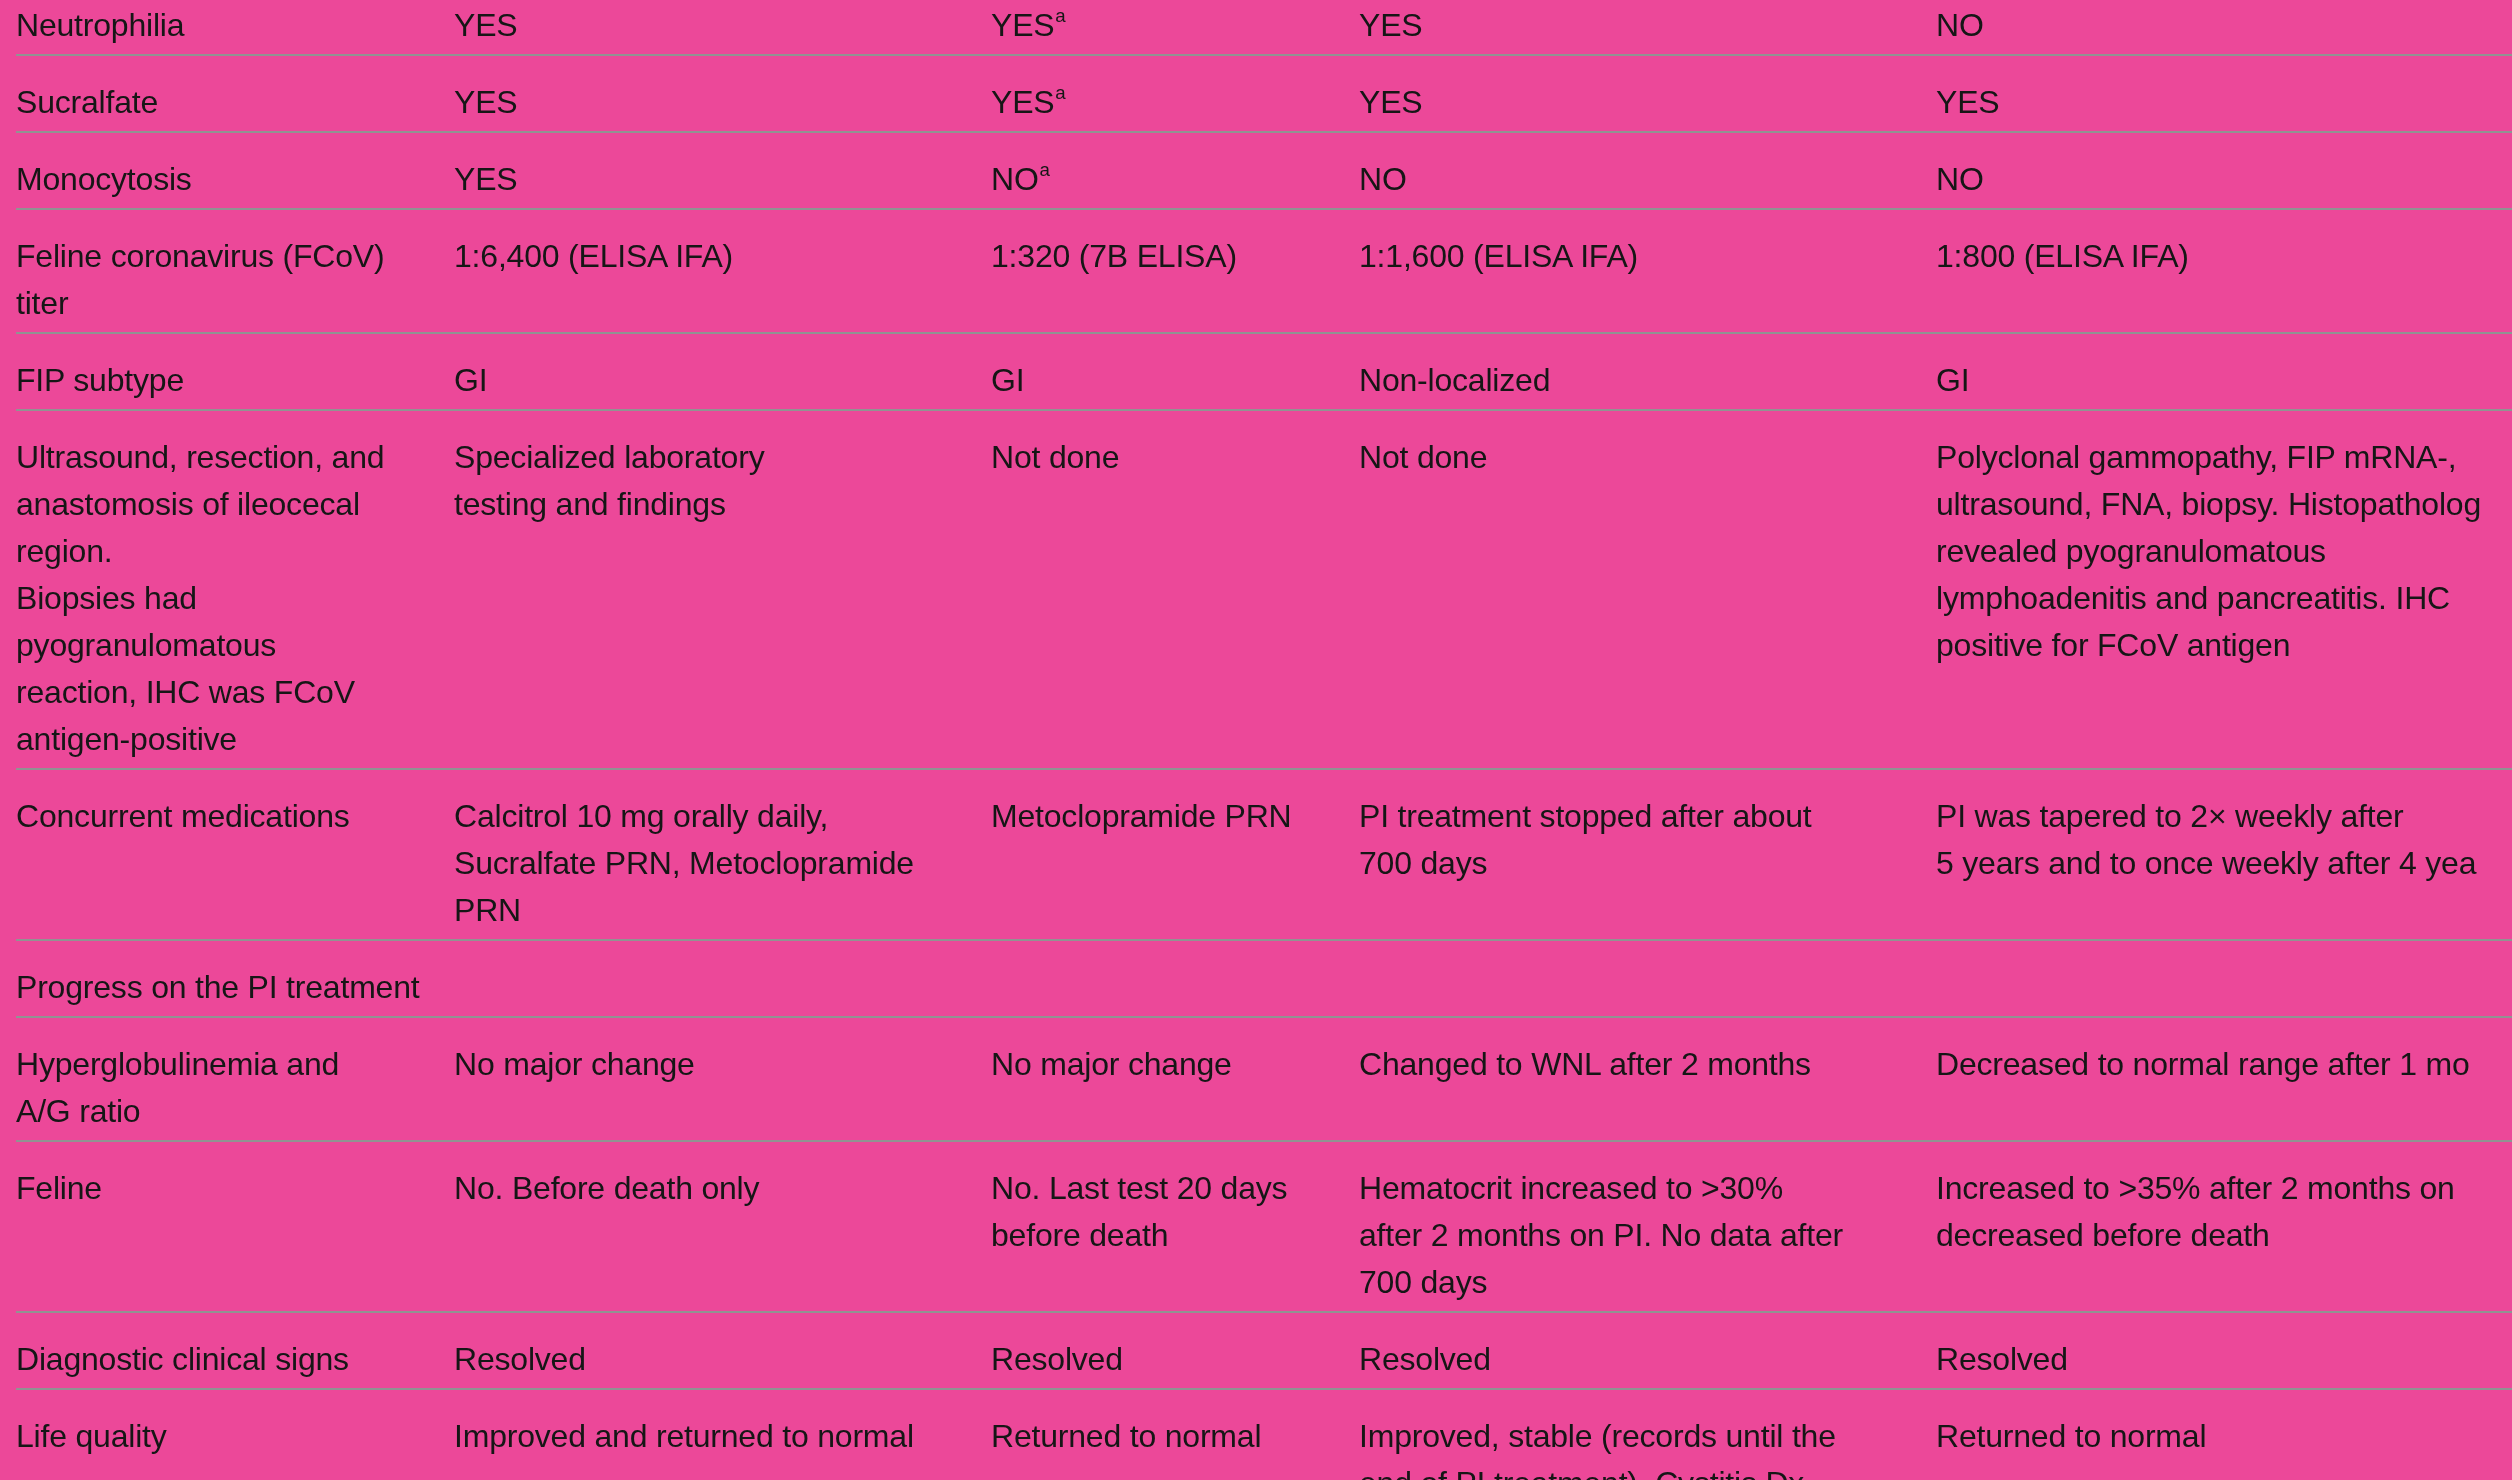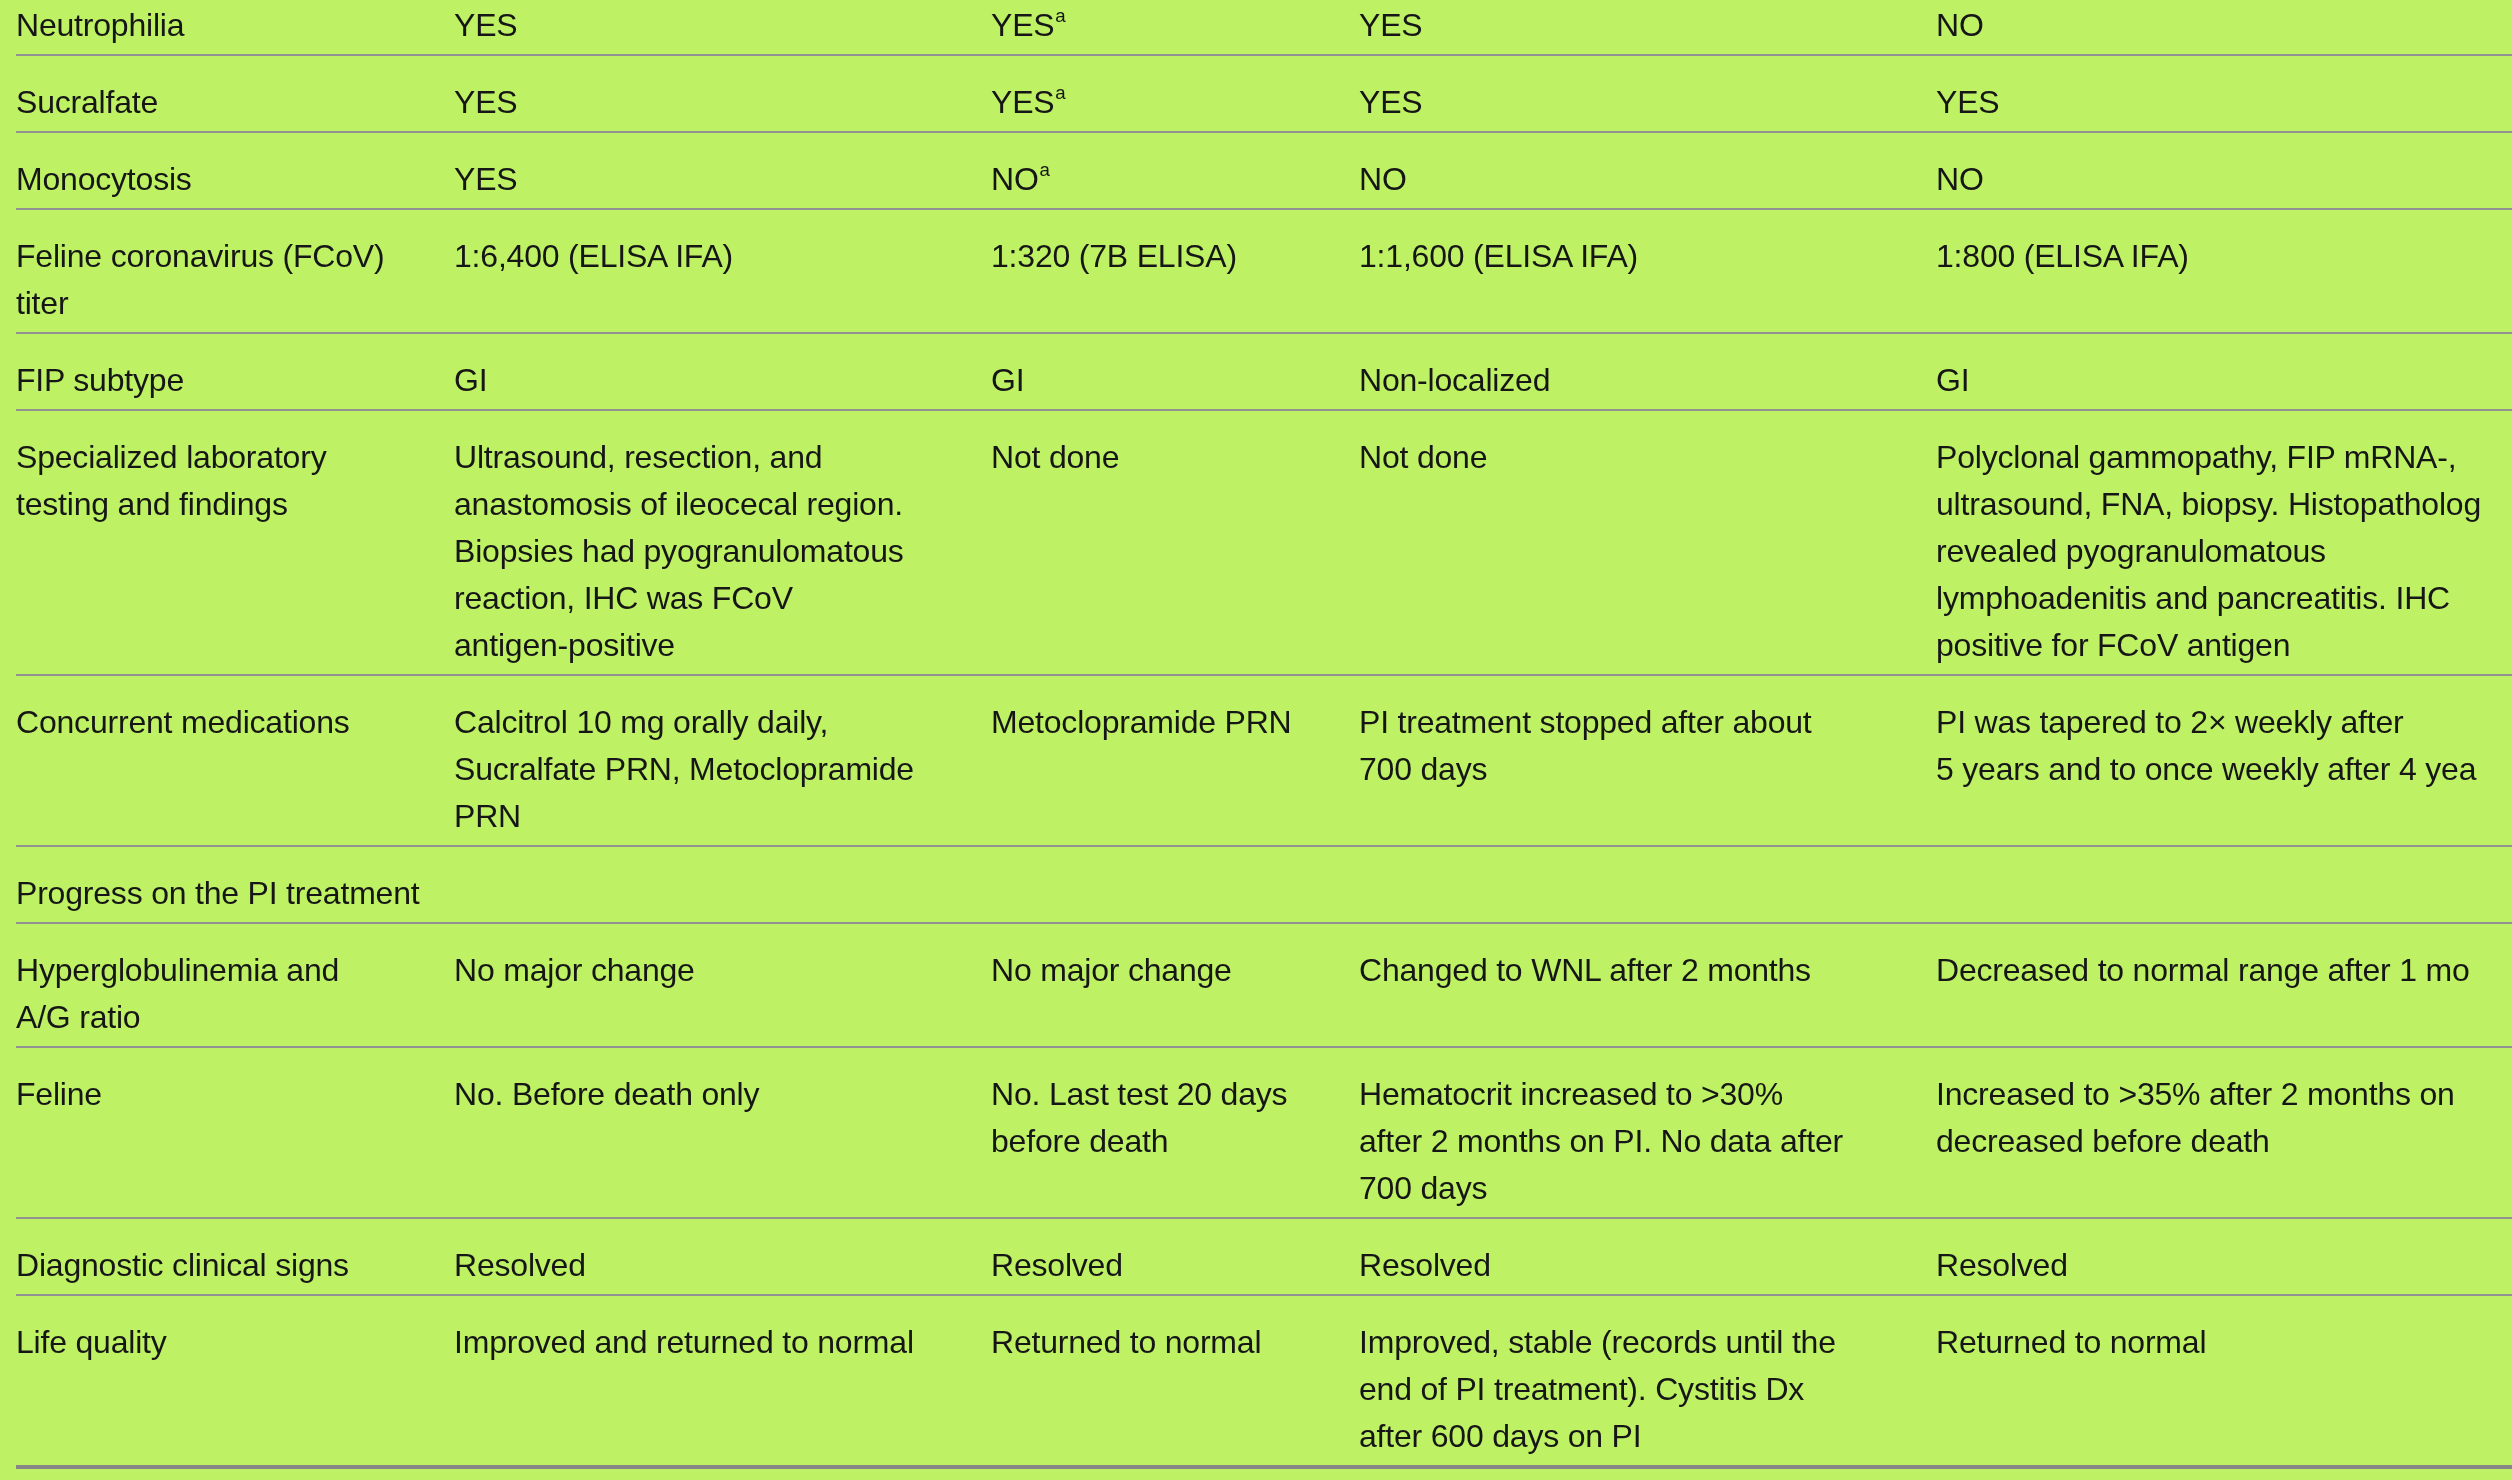--- a/index.html
+++ b/index.html
@@ -1,20 +1,20 @@
 <!DOCTYPE html>
 <html style="font-size:15px"><head>
 <meta charset="utf-8">
 <style>
   html,body{margin:0;padding:0;background:#ffffff;}
   #screen{
     position:relative;
     width:2512px;
     height:1480px;
-    background:#bef264;
+    background:#ec4899;
     overflow:hidden;
     font-family:"Liberation Sans","DejaVu Sans",sans-serif;
     font-size:32px;
     line-height:47px;
     color:#161616;
     letter-spacing:-0.2px;
   }
   .table{
     margin-left:16px;
     border-bottom:4.7px solid #868686;
@@ -84,27 +84,27 @@
         <div class="cell"><span>1:800 (ELISA IFA)</span></div>
       </div>
       <div class="row">
         <div class="cell">FIP subtype</div>
         <div class="cell"><span>GI</span></div>
         <div class="cell"><span>GI</span></div>
         <div class="cell"><span>Non-localized</span></div>
         <div class="cell"><span>GI</span></div>
       </div>
       <div class="row">
-        <div class="cell">Specialized laboratory
-testing and findings</div>
         <div class="cell"><span>Ultrasound, resection, and
 anastomosis of ileocecal region.
 Biopsies had pyogranulomatous
 reaction, IHC was FCoV
 antigen-positive</span></div>
+        <div class="cell">Specialized laboratory
+testing and findings</div>
         <div class="cell"><span>Not done</span></div>
         <div class="cell"><span>Not done</span></div>
         <div class="cell"><span>Polyclonal gammopathy, FIP mRNA-,
 ultrasound, FNA, biopsy. Histopatholog
 revealed pyogranulomatous
 lymphoadenitis and pancreatitis. IHC
 positive for FCoV antigen</span></div>
       </div>
       <div class="row">
         <div class="cell">Concurrent medications</div>

